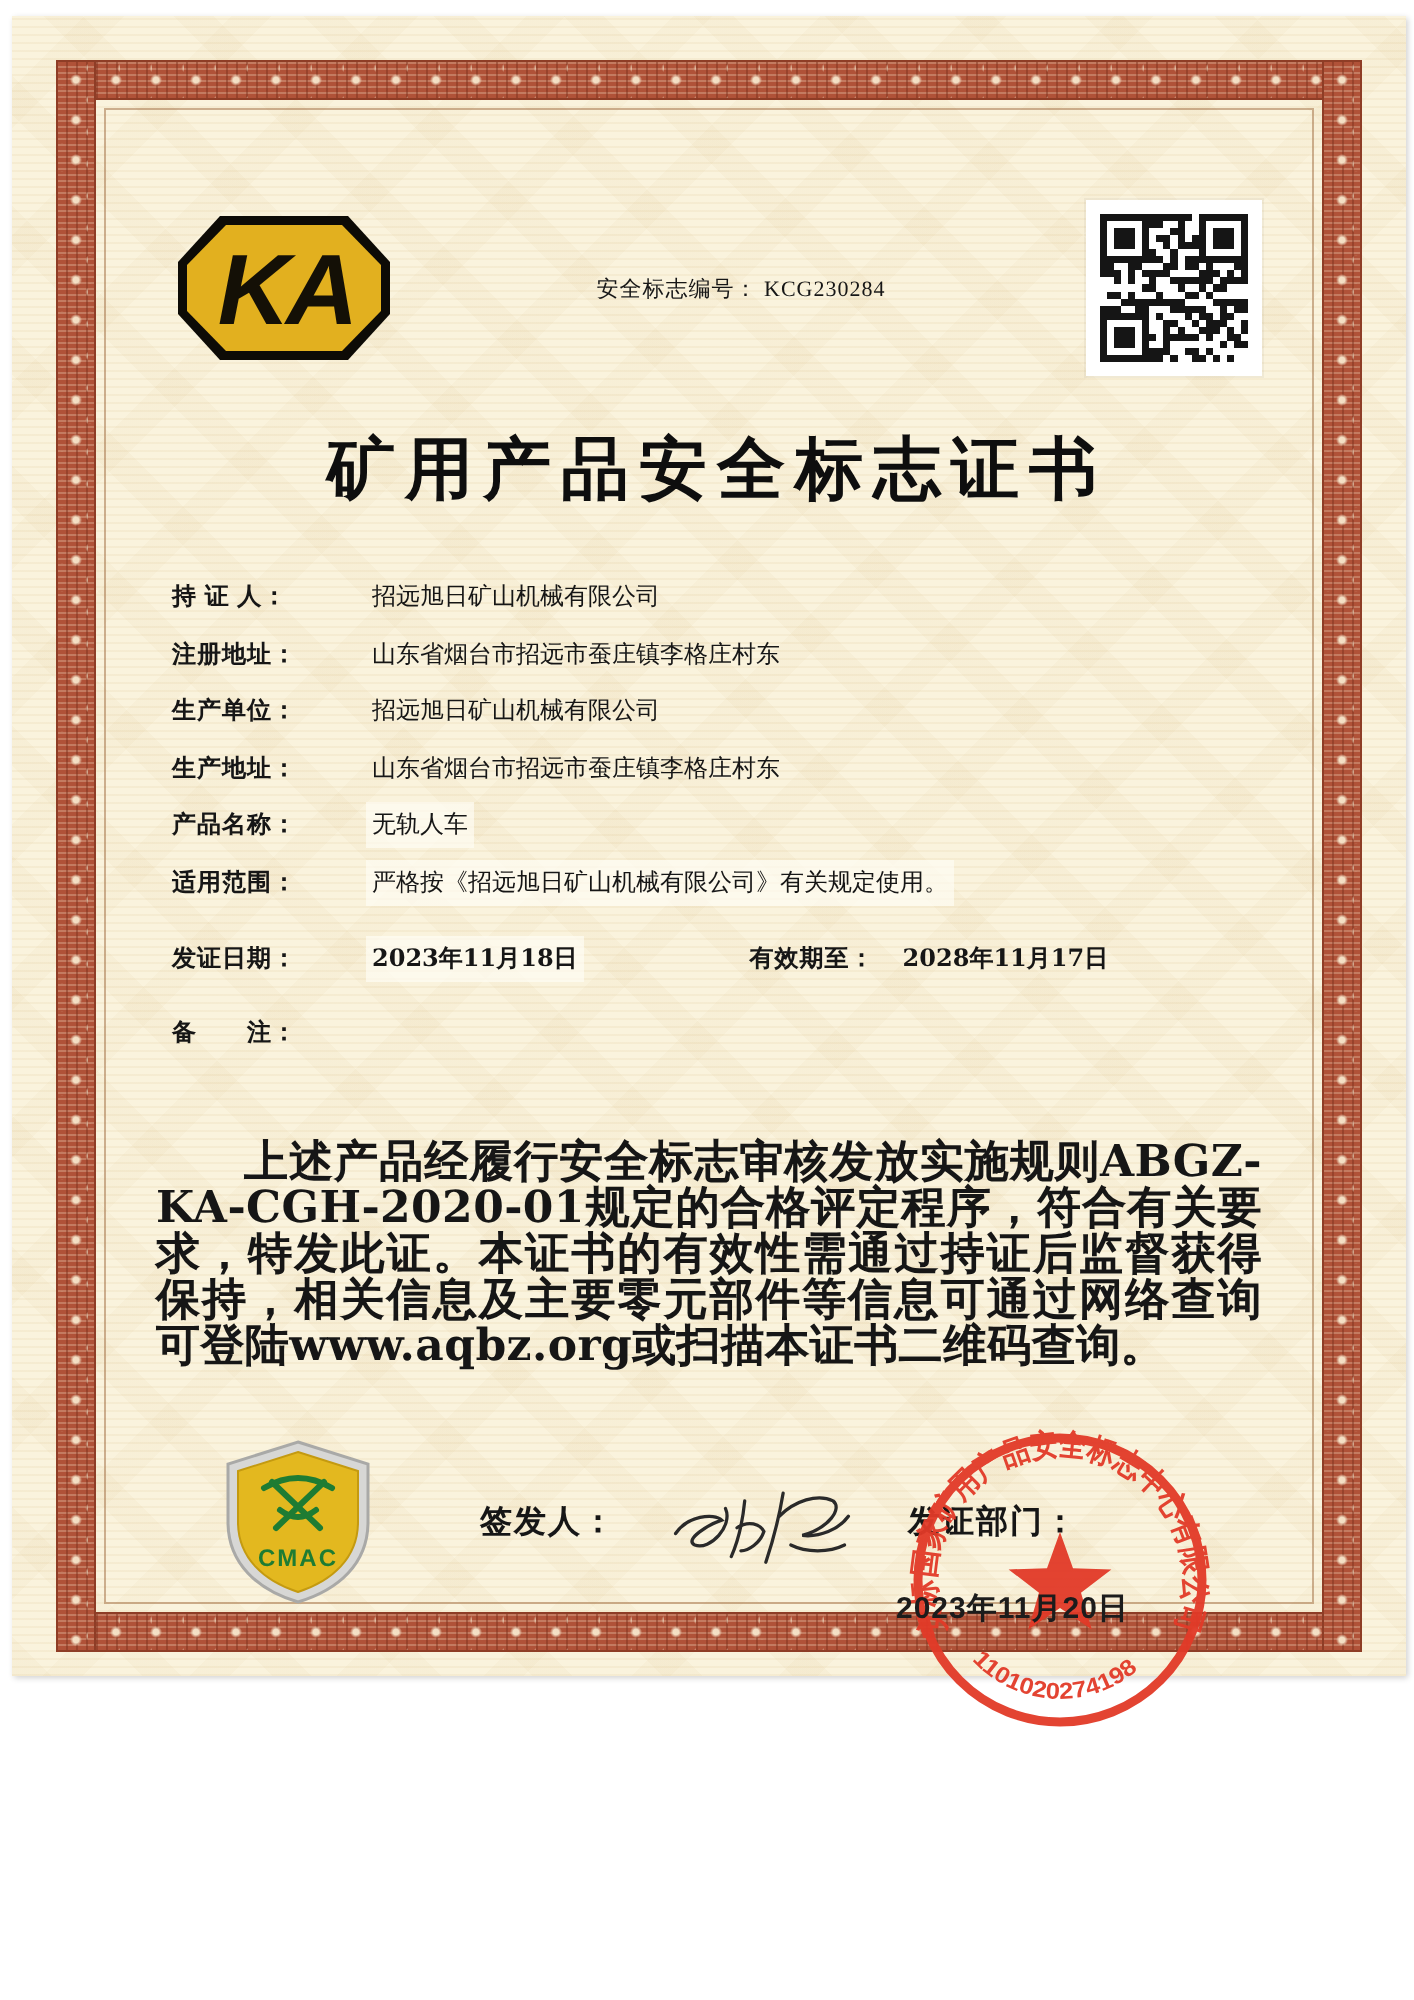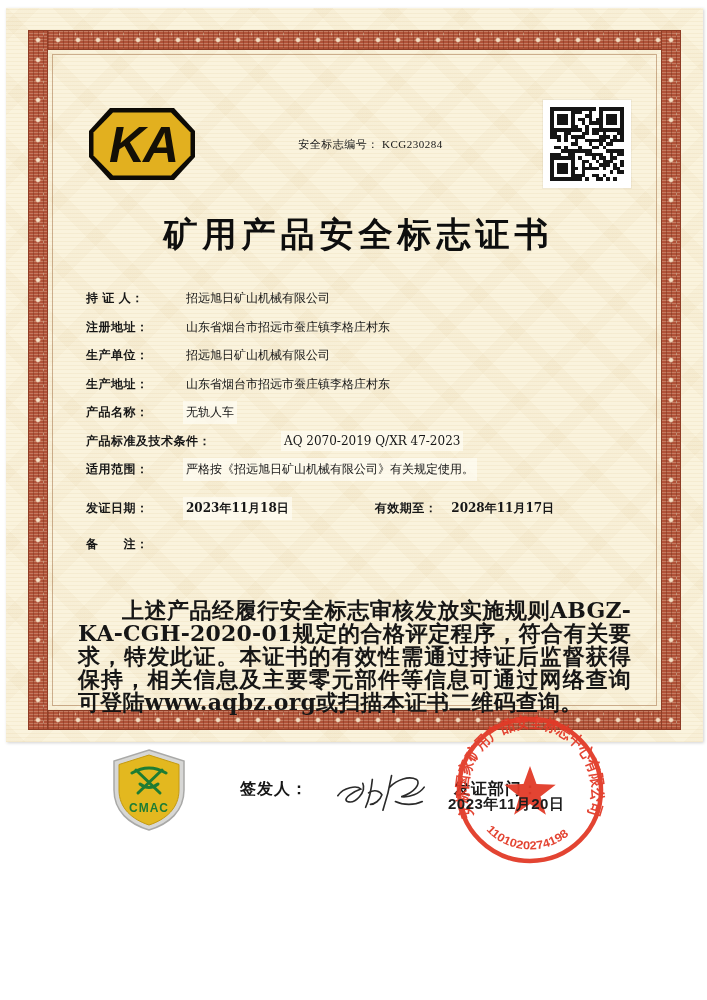--- a/index.html
+++ b/index.html
@@ -2,21 +2,21 @@
 <html><head>
 <meta charset="utf-8">
 <style>
   html,body{margin:0;padding:0;}
   body{
     width:707px;height:1000px;background:#ffffff;position:relative;overflow:hidden;
     font-family:"Liberation Sans",sans-serif;color:#161616;
   }
   
   .paper{
-    position:absolute;left:6px;top:8px;width:697px;height:734px;
+    position:absolute;left:6px;top:8px;width:697px;height:830px;
     background-color:#faf3dd;
     background-image:
       repeating-linear-gradient(0deg, rgba(205,170,105,.10) 0 1px, transparent 1px 4px),
       repeating-linear-gradient(45deg, rgba(205,170,105,.06) 0 14px, transparent 14px 46px),
       repeating-linear-gradient(-45deg, rgba(205,170,105,.05) 0 14px, transparent 14px 52px);
     box-shadow:1px 1px 3px rgba(0,0,0,.18);
   }
   
   .bd{
     position:absolute;
@@ -377,24 +377,20 @@
         <span class="val">招远旭日矿山机械有限公司</span>
       </div>
       <div class="row">
         <span class="lbl">生产地址：</span>
         <span class="val">山东省烟台市招远市蚕庄镇李格庄村东</span>
       </div>
       <div class="row">
         <span class="lbl">产品名称：</span>
         <span class="val hl">无轨人车</span>
       </div>
-      <div class="row wide">
-        <span class="lbl">产品标准及技术条件：</span>
-        <span class="val hl">AQ 2070-2019 Q/XR 47-2023</span>
-      </div>
       <div class="row">
         <span class="lbl">适用范围：</span>
         <span class="val hl">严格按《招远旭日矿山机械有限公司》有关规定使用。</span>
       </div>
 
       <div class="row date-row">
         <span class="lbl">发证日期：</span>
         <span class="val hl">2023年11月18日</span>
         <span class="lbl2">有效期至：</span>
         <span class="val2 hl">2028年11月17日</span>

